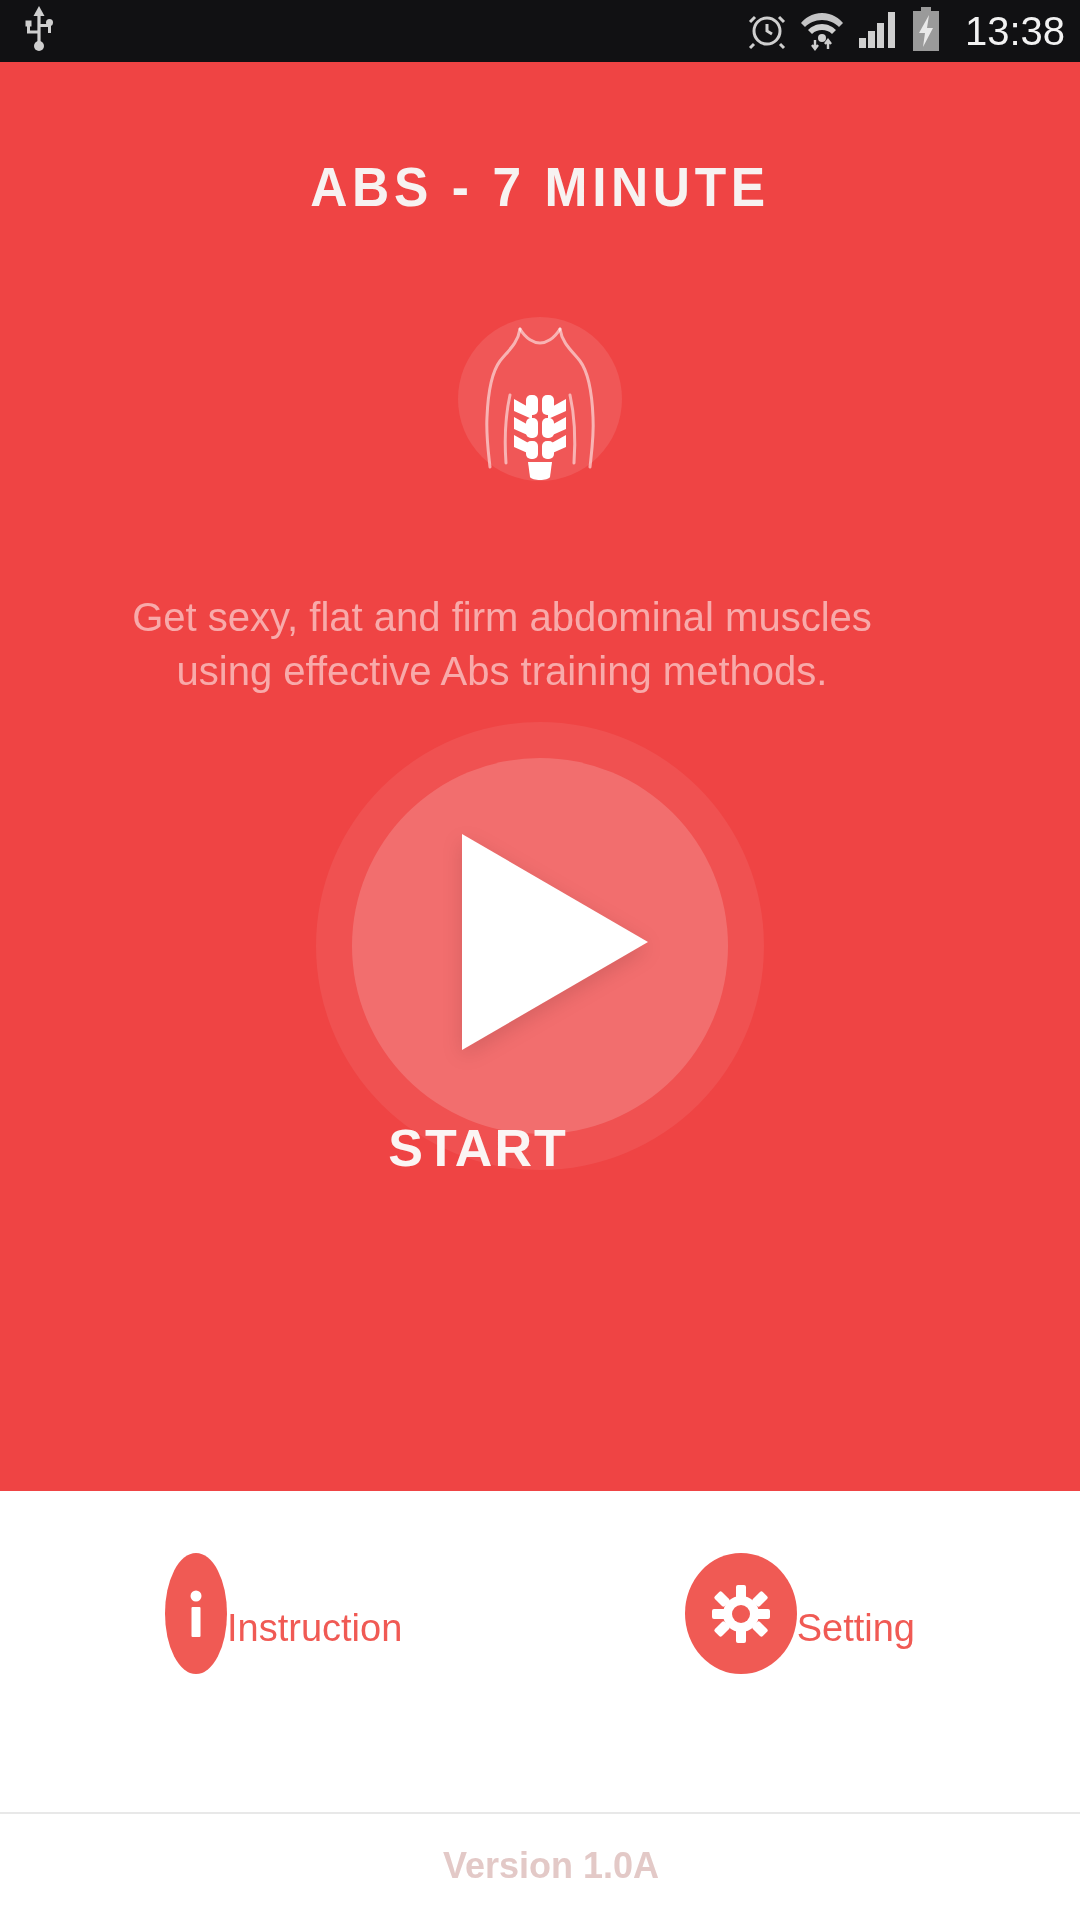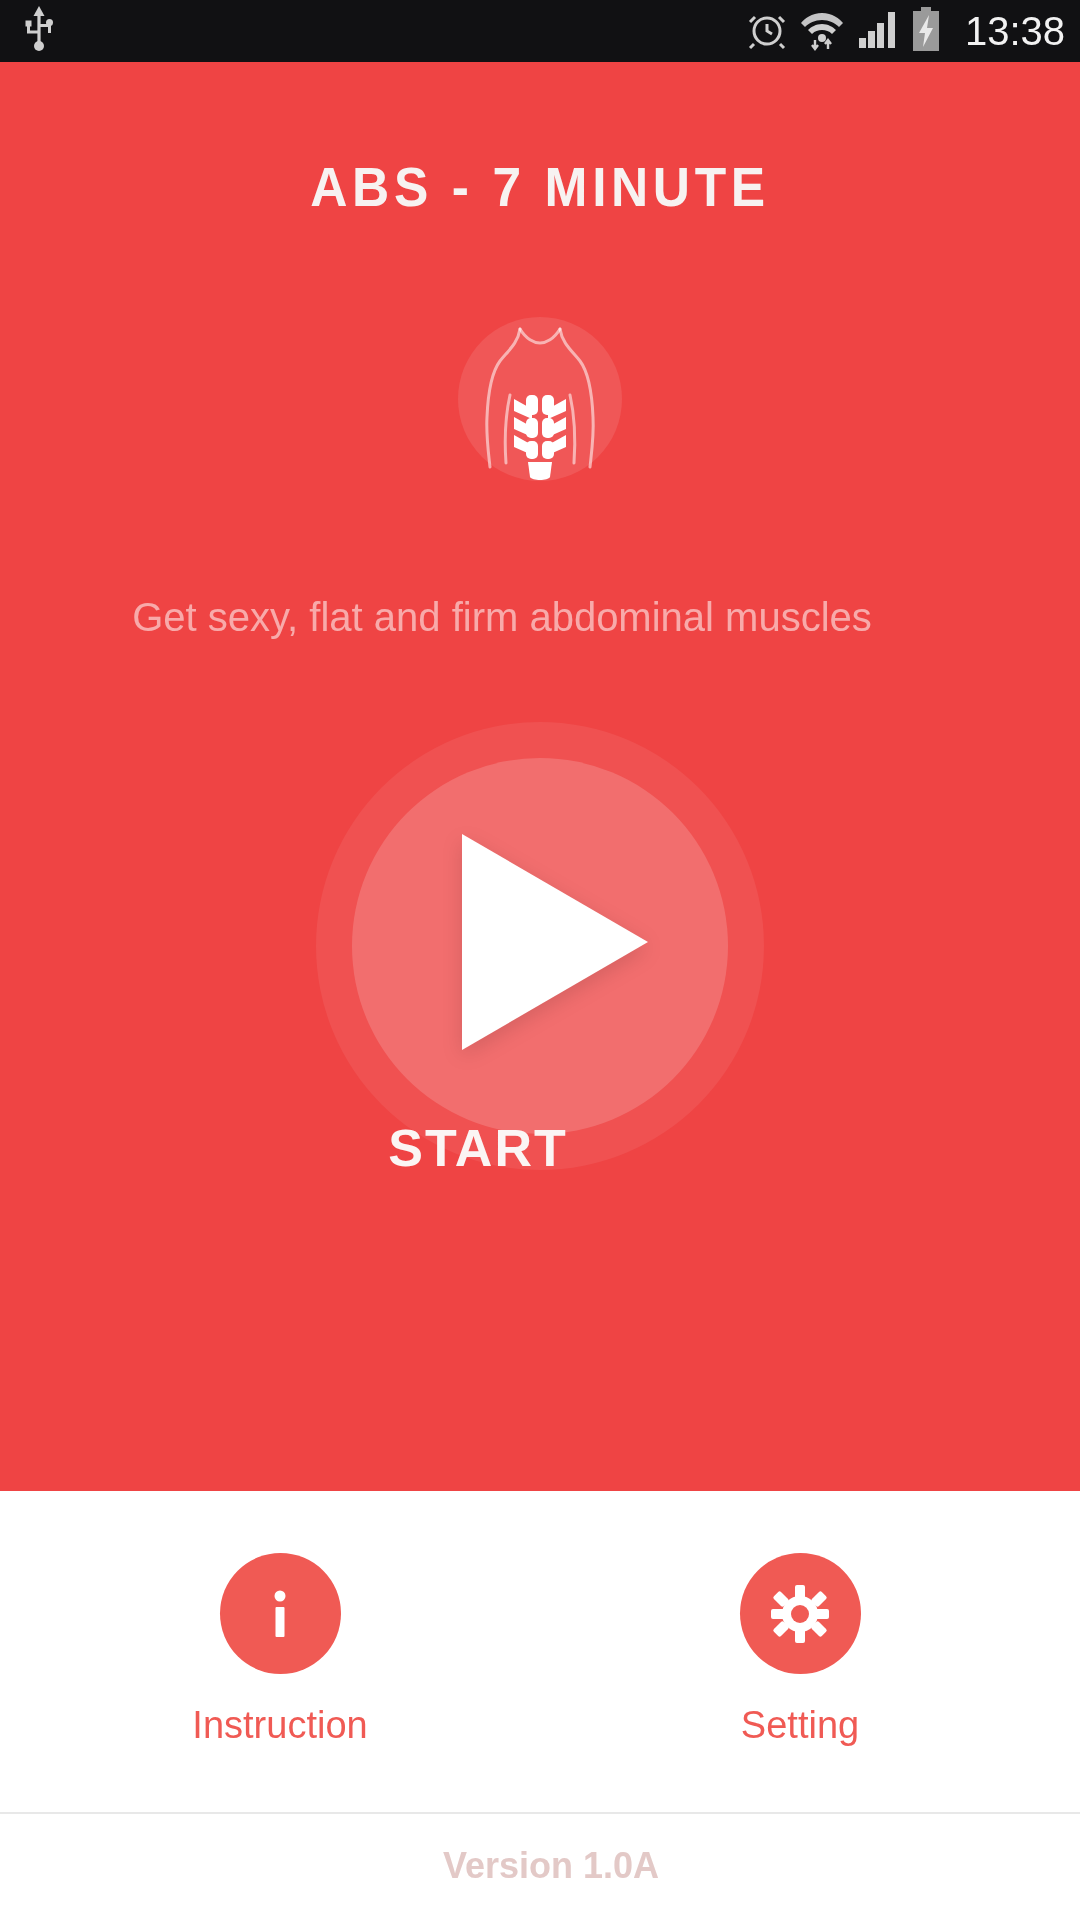--- a/index.html
+++ b/index.html
@@ -96,21 +96,21 @@
 
   
   .navbar{
     position:absolute; top:1491px; left:0; width:1080px; height:311px;
     background:#ffffff;
     display:flex; align-items:flex-start; justify-content:space-around;
     padding:0 20px;
   }
   .nav-item{
     width:230px;
-    display:flex; flex-direction:column; align-items:center;
+    display:flex; flex-direction:row; align-items:center;
     padding-top:62px;
     cursor:pointer;
   }
   .nav-circle{
     width:121px; height:121px; border-radius:50%;
     background:#f05a54;
     display:flex; align-items:center; justify-content:center;
   }
   .nav-circle svg{ display:block; }
   .nav-label{
@@ -227,20 +227,21 @@
           <rect x="84" y="101" width="12" height="20" rx="5"></rect>
           <rect x="68" y="124" width="12" height="18" rx="5"></rect>
           <rect x="84" y="124" width="12" height="18" rx="5"></rect>
           <path d="M70 145 L94 145 L92 160 C90 164 74 164 72 160 Z"></path>
         </g>
       </svg>
     </div>
 
     <div class="subtitle">
       <div>Get sexy, flat and firm abdominal muscles</div>
+      <div>using effective Abs training methods.</div>
     </div>
 
     <div class="play-wrap">
       <div class="play-outer"></div>
       <div class="play-inner"></div>
       <div class="play-tri"></div>
     </div>
 
     <div class="start-label">START</div>
   </div>

